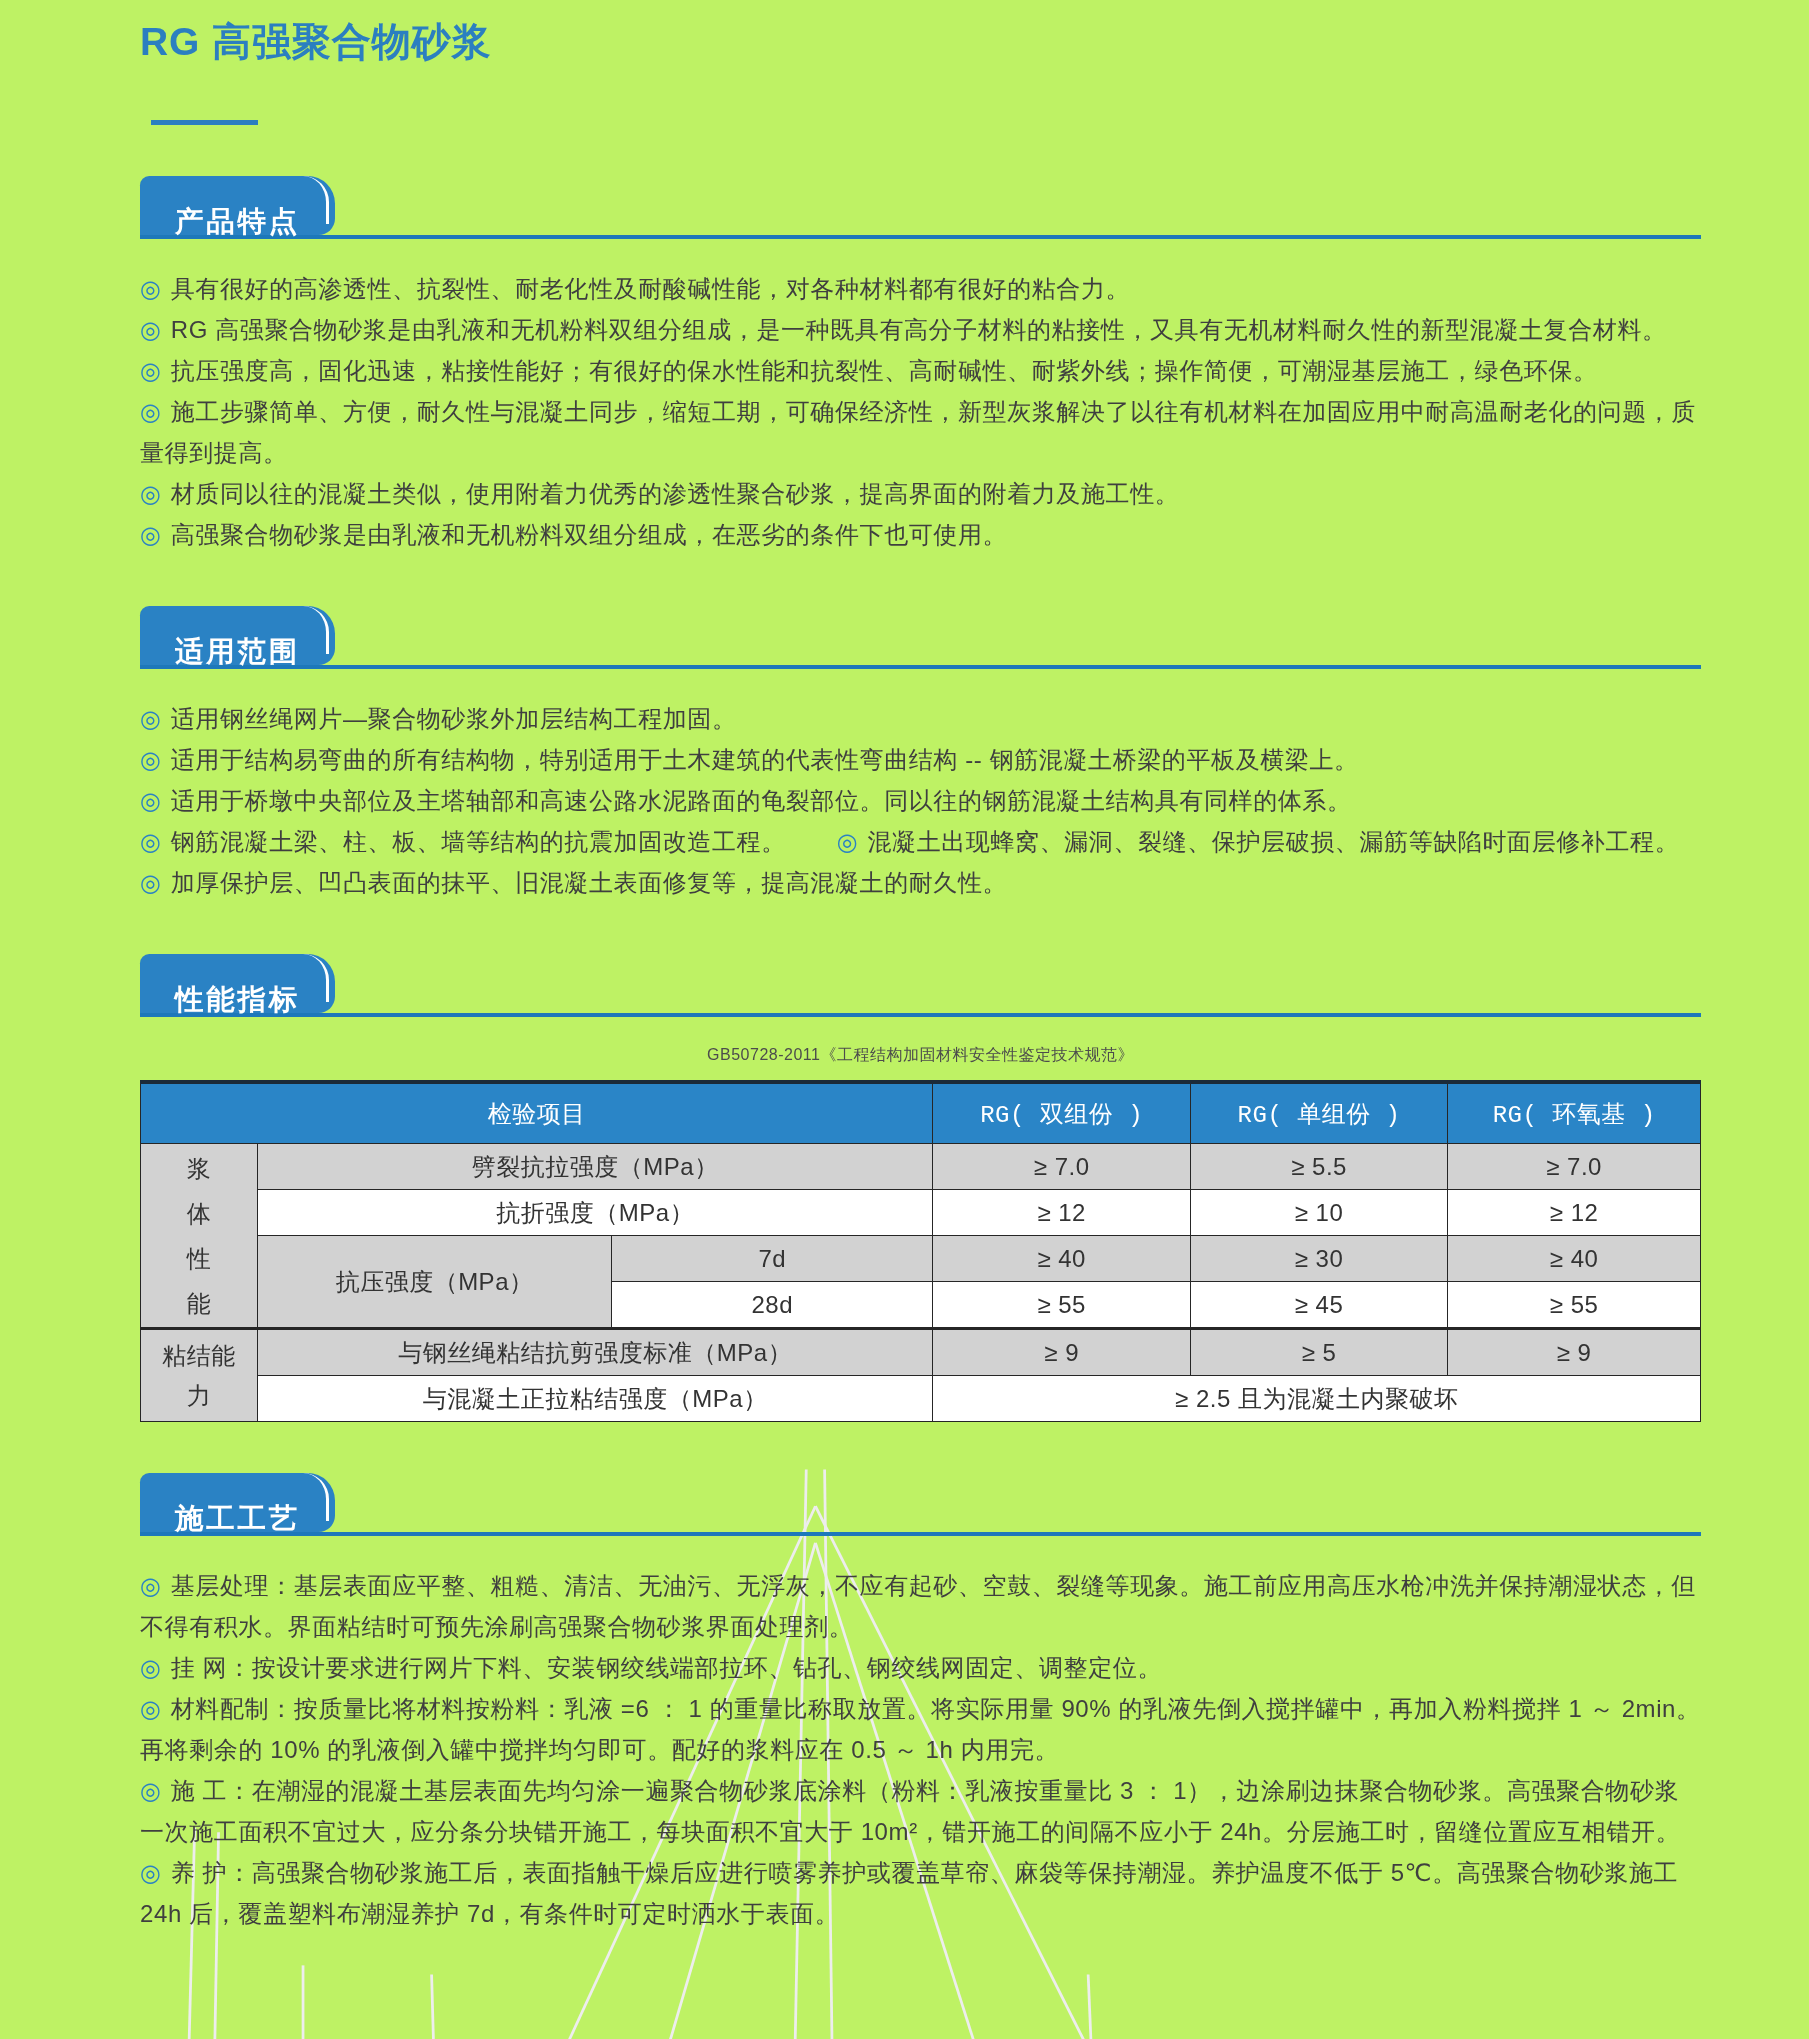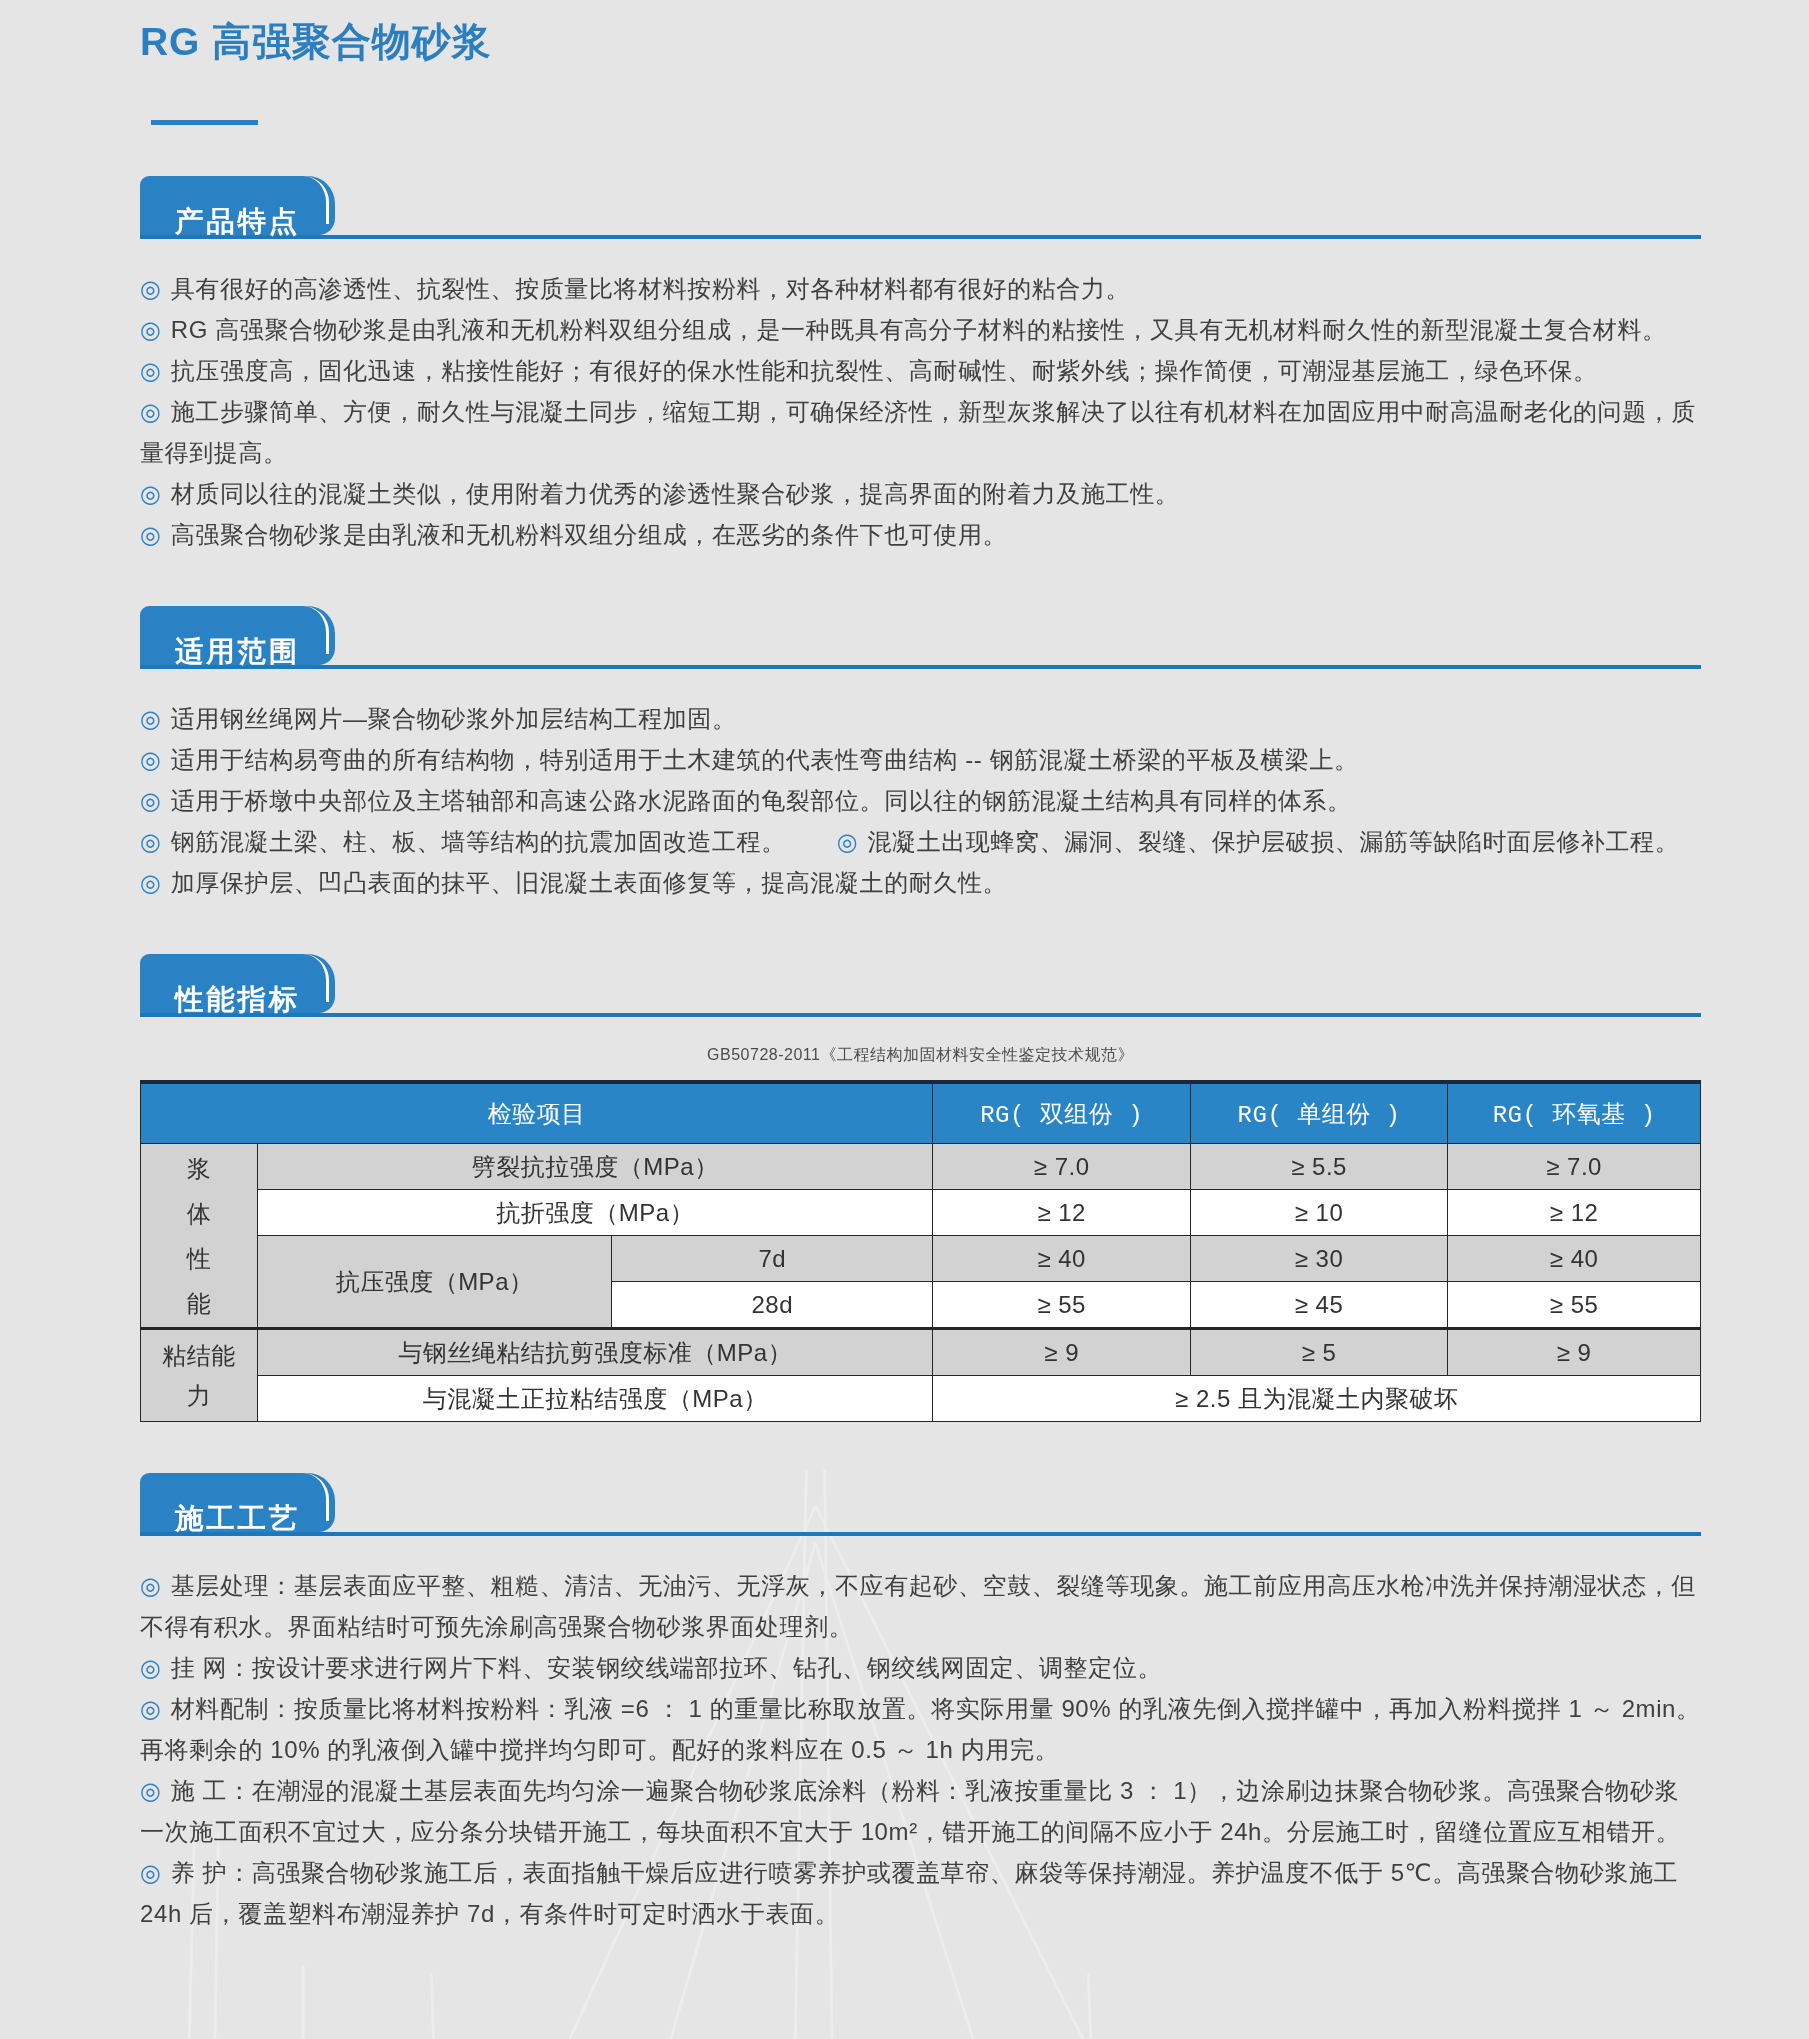--- a/index.html
+++ b/index.html
@@ -2,21 +2,21 @@
 <html style="font-size:14.7px"><head>
 <meta charset="utf-8">
 <style>
   html,body{margin:0;padding:0;background:#ffffff;}
   .page{
     position:relative;
     width:1809px;
     height:2040px;
     box-sizing:border-box;
     padding:14.7px 108px 0 140px;
-    background:#e5e5e5;
+    background:#bef264;
     font-family:"Liberation Sans","DejaVu Sans",sans-serif;
     color:#3f3f3f;
     overflow:hidden;
   }
   .content{position:relative;z-index:1;}
   h1.title{
     margin:0;
     font-size:39px;
     font-weight:bold;
     color:#2b7fc0;
@@ -131,21 +131,21 @@
     <h1 class="title">RG 高强聚合物砂浆</h1>
     <div class="title-rule"></div>
 
     <div class="section">
       <div class="sec-head">
         <div class="badge">
           <span>产品特点</span>
         </div>
       </div>
       <div class="bullets">
-        <p class="bullet"><span class="dot">◎</span><span>具有很好的高渗透性、抗裂性、按质量比将材料按粉料，对各种材料都有很好的粘合力。</span></p>
+        <p class="bullet"><span class="dot">◎</span><span>具有很好的高渗透性、抗裂性、耐老化性及耐酸碱性能，对各种材料都有很好的粘合力。</span></p>
         <p class="bullet"><span class="dot">◎</span><span>RG 高强聚合物砂浆是由乳液和无机粉料双组分组成，是一种既具有高分子材料的粘接性，又具有无机材料耐久性的新型混凝土复合材料。</span></p>
         <p class="bullet"><span class="dot">◎</span><span>抗压强度高，固化迅速，粘接性能好；有很好的保水性能和抗裂性、高耐碱性、耐紫外线；操作简便，可潮湿基层施工，绿色环保。</span></p>
         <p class="bullet"><span class="dot">◎</span><span>施工步骤简单、方便，耐久性与混凝土同步，缩短工期，可确保经济性，新型灰浆解决了以往有机材料在加固应用中耐高温耐老化的问题，质量得到提高。</span></p>
         <p class="bullet"><span class="dot">◎</span><span>材质同以往的混凝土类似，使用附着力优秀的渗透性聚合砂浆，提高界面的附着力及施工性。</span></p>
         <p class="bullet"><span class="dot">◎</span><span>高强聚合物砂浆是由乳液和无机粉料双组分组成，在恶劣的条件下也可使用。</span></p>
       </div>
     </div>
 
     <div class="section">
       <div class="sec-head">

